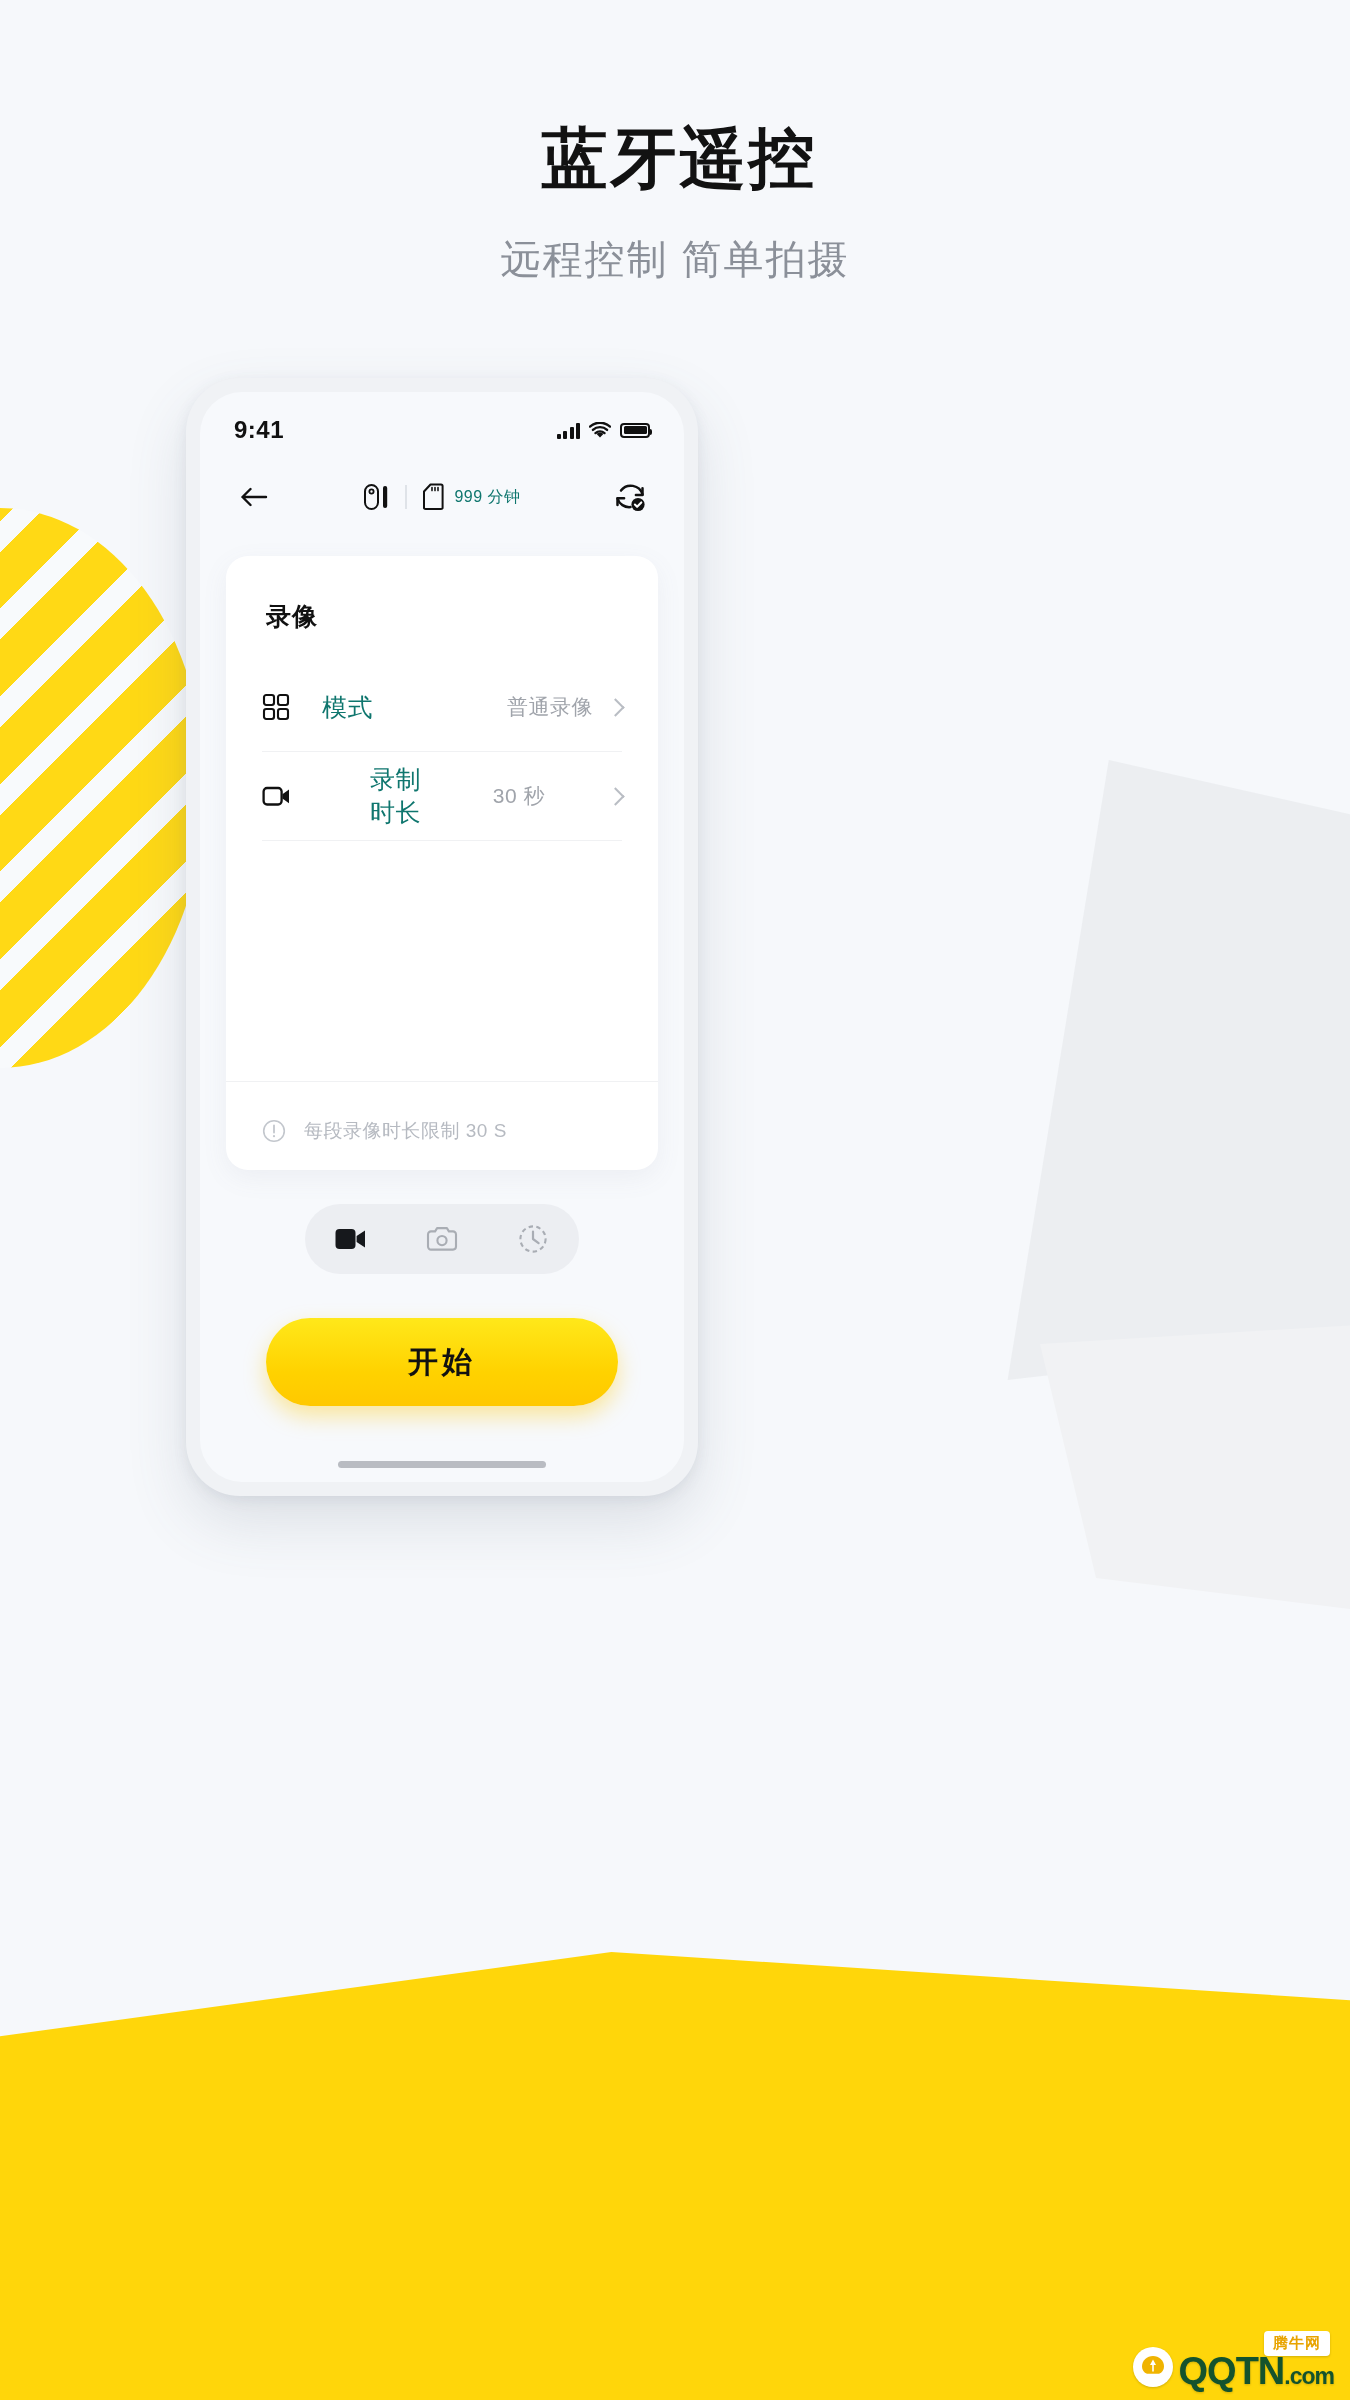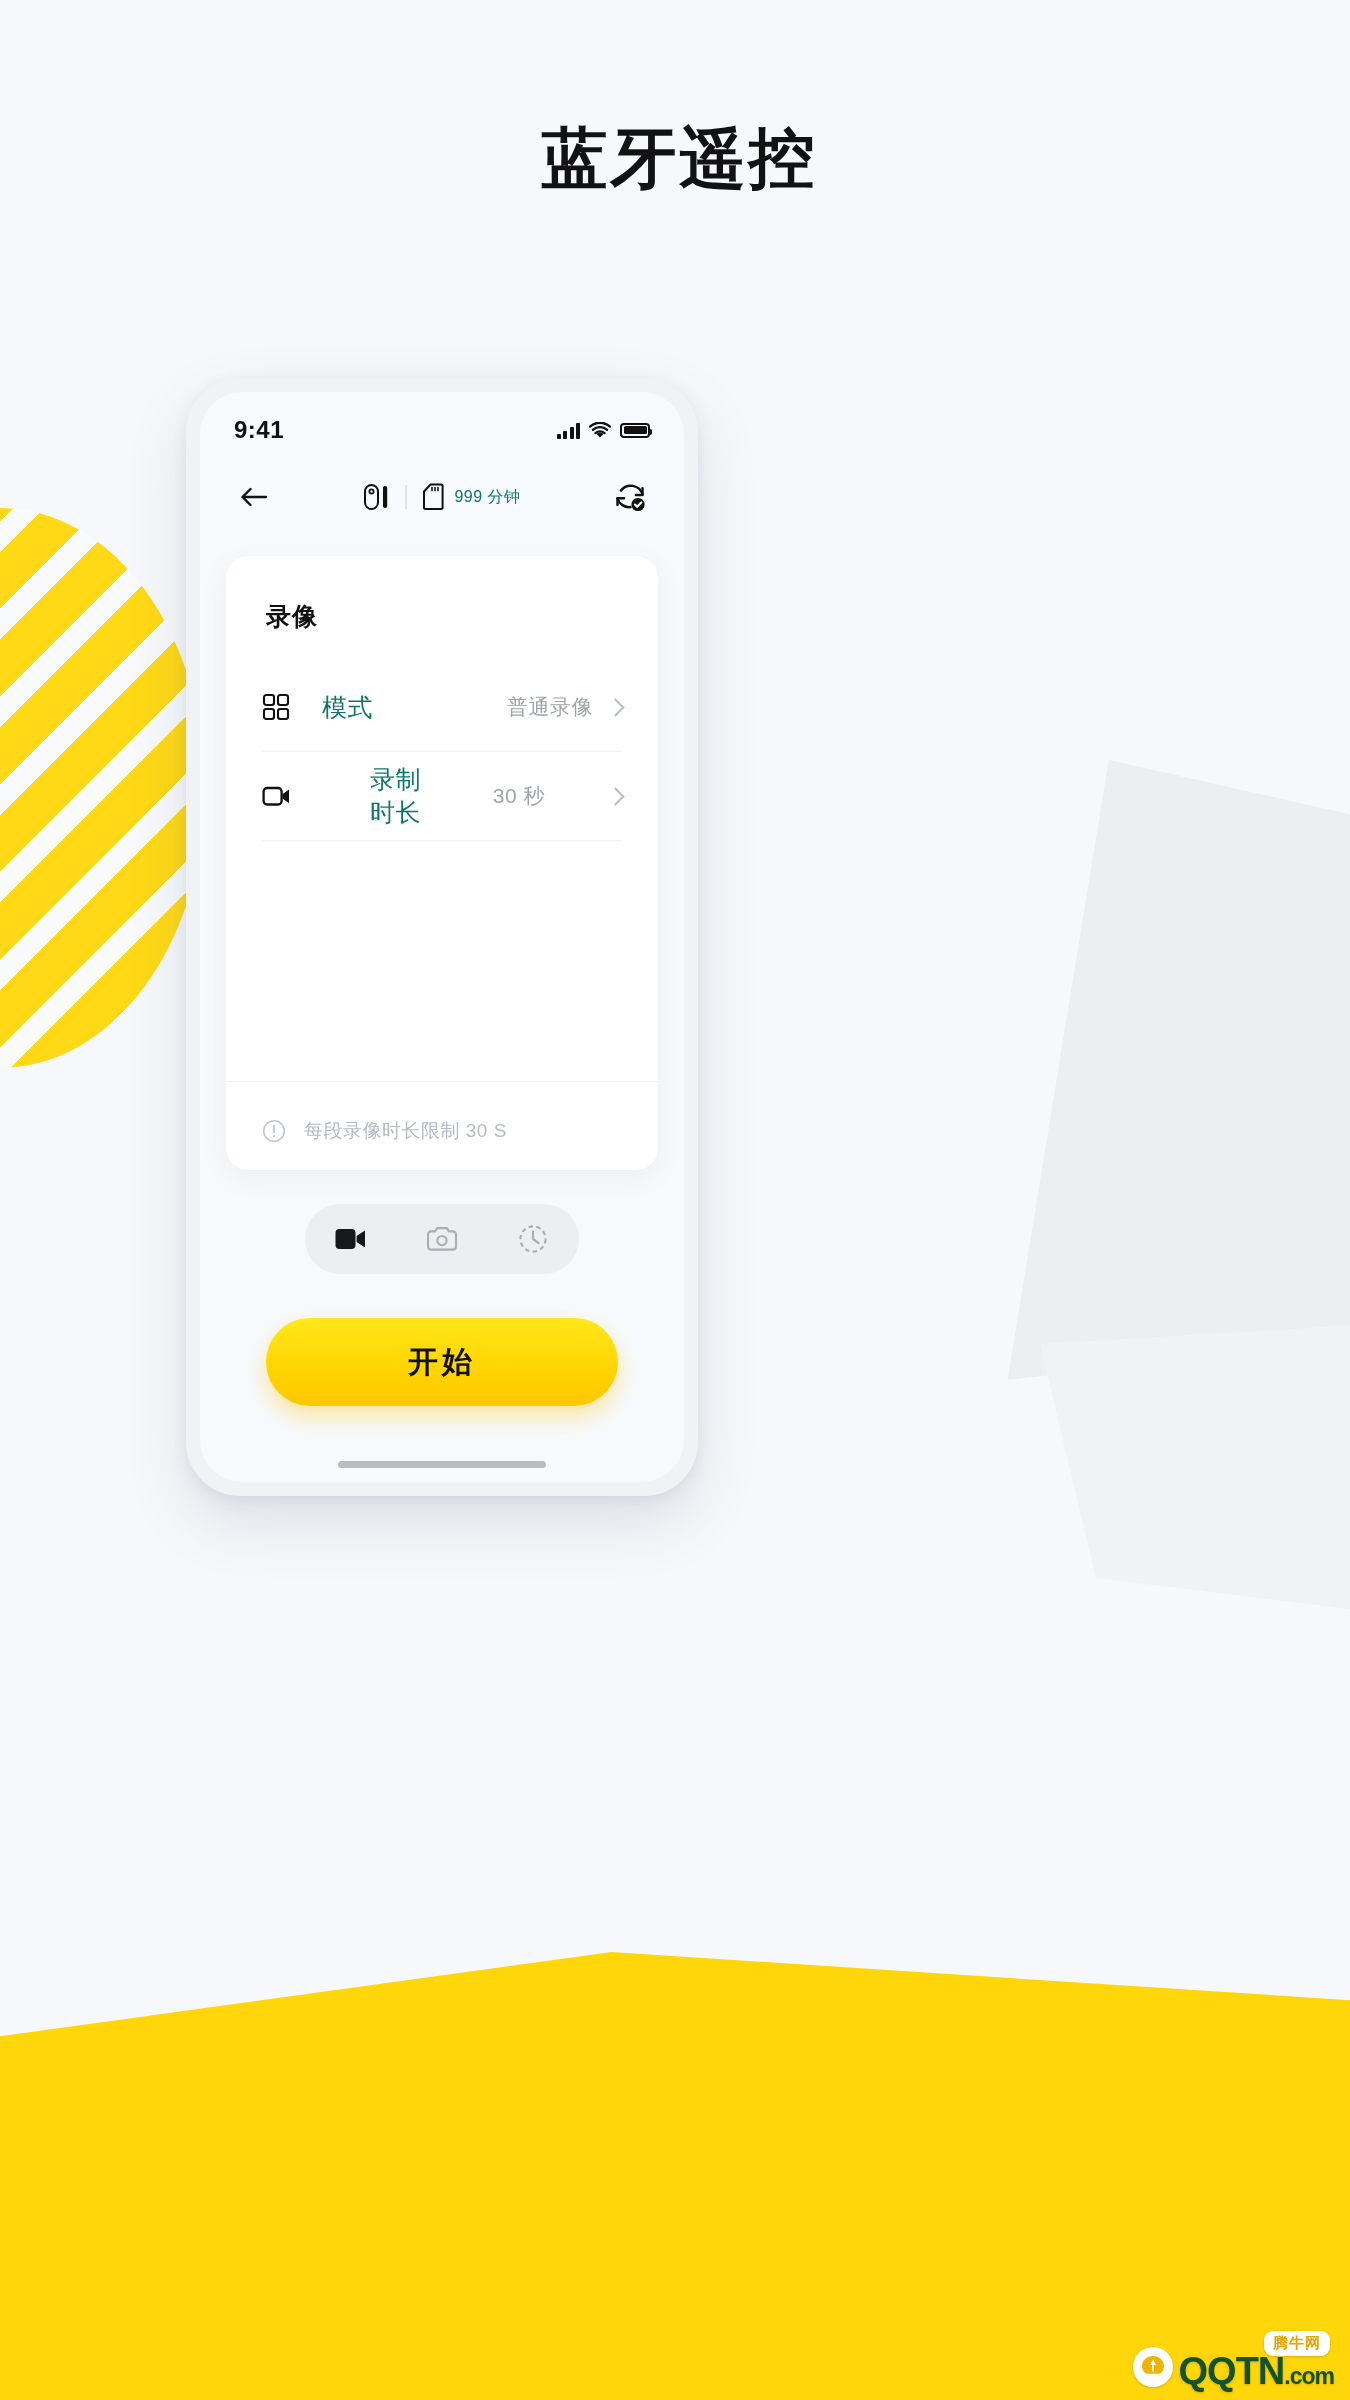--- a/index.html
+++ b/index.html
@@ -180,39 +180,40 @@
     display:flex;align-items:center;justify-content:center;
     margin-bottom:3px;
   }
   .wm-text{
     font-size:38px;font-weight:bold;color:#14532d;letter-spacing:-1px;
     line-height:1;
   }
   .wm-text .dotcom{font-size:23px;font-weight:bold;}
   .wm-badge{
     position:absolute;right:4px;top:-16px;
-    background:#ffffff;color:#e8a400;border-radius:9px;
+    background:#ffffff;color:#e8a400;border-radius:4px;
     font-size:15px;padding:3px 9px;font-weight:bold;letter-spacing:1px;
     white-space:nowrap;
   }
 </style>
 </head>
 <body>
 
 <div class="stage">
 
   <div class="bg-yellow-bottom"></div>
   <div class="bg-gray-shape"></div>
   <div class="bg-gray-shape2"></div>
   <div class="bg-yellow-bottom2"></div>
   <div class="stripe-circle">
     <div class="stripes"></div>
   </div>
 
   <div class="headline">蓝牙遥控</div>
+  <div class="subhead">远程控制 简单拍摄</div>
 
   <div class="phone">
     <div class="phone-screen">
 
       <div class="statusbar">
         <div class="status-time">9:41</div>
         <div class="status-icons">
           <div class="bars">
               <i></i>
               <i></i>

